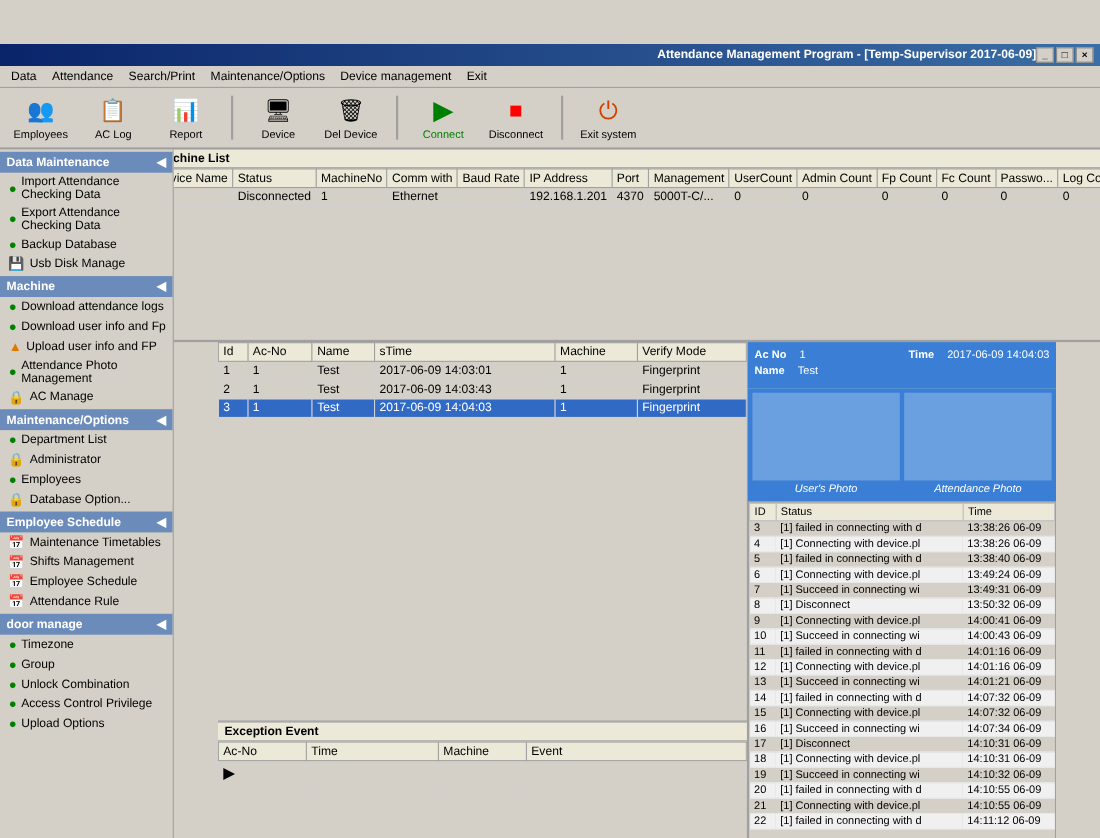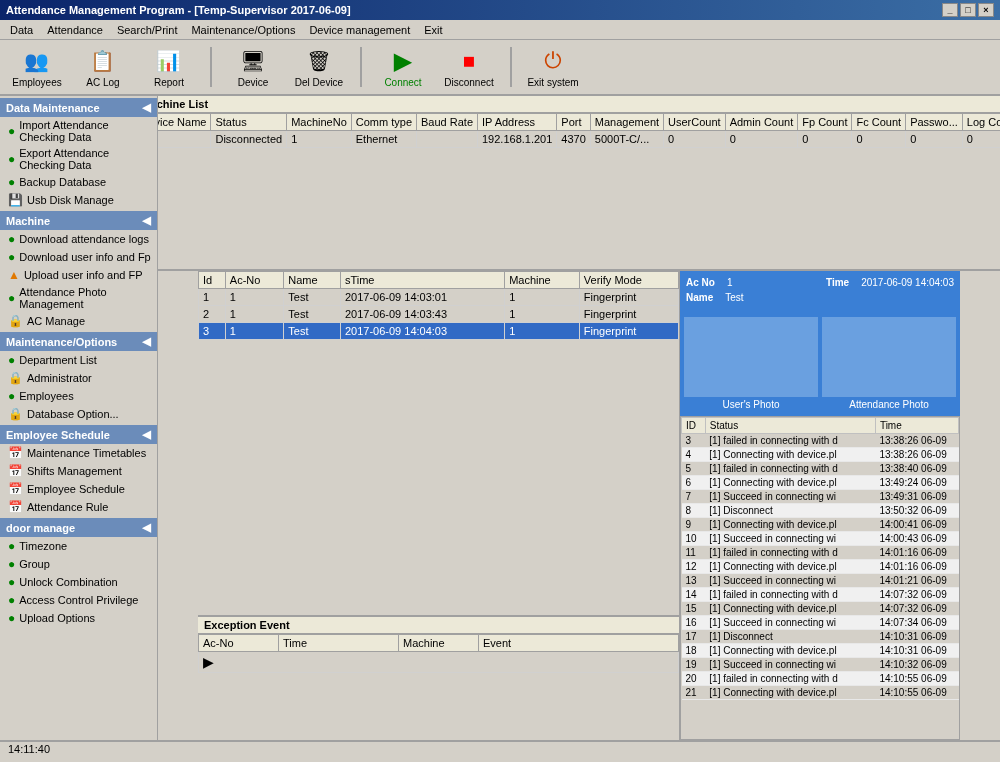--- a/index.html
+++ b/index.html
@@ -8,21 +8,22 @@
     
     .title-bar {
       background: linear-gradient(to right, #0a246a, #3b6ea5);
       color: white;
       height: 20px;
       display: flex;
       align-items: center;
       padding: 0 6px;
       font-size: 11px;
       font-weight: bold;
-      justify-content: space-between;
+      justify-content: flex-end;
+      margin-top: 40px;
     }
     .title-bar-buttons { display: flex; gap: 2px; }
     .title-bar-btn {
       width: 16px; height: 14px;
       background: #d4d0c8;
       border: 1px solid #888;
       font-size: 9px;
       display: flex; align-items: center; justify-content: center;
       cursor: pointer; color: #000;
     }
@@ -204,20 +205,21 @@
       flex: 1;
       background: #6aa0e0;
       height: 80px;
     }
     .photo-label {
       background: #3a7fd5;
       color: white;
       font-size: 10px;
       text-align: center;
       padding: 2px;
+      font-style: italic;
     }
     .photo-container { flex: 1; }
     
     
     .log-table-wrapper {
       flex: 1;
       overflow-y: auto;
       border: 1px solid #a0a0a0;
     }
     .log-table {
@@ -439,21 +441,21 @@
 
     <div class="machine-list-panel">
       <div class="panel-title">Machine List</div>
       <div class="table-wrapper">
         <table class="data-table">
           <thead>
             <tr>
               <th>Device Name</th>
               <th>Status</th>
               <th>MachineNo</th>
-              <th>Comm type</th>
+              <th>Comm with</th>
               <th>Baud Rate</th>
               <th>IP Address</th>
               <th>Port</th>
               <th>Management</th>
               <th>UserCount</th>
               <th>Admin Count</th>
               <th>Fp Count</th>
               <th>Fc Count</th>
               <th>Passwo...</th>
               <th>Log Count</th>
@@ -678,20 +680,25 @@
                 <tr>
                   <td>20</td>
                   <td>[1] failed in connecting with d</td>
                   <td>14:10:55 06-09</td>
                 </tr>
                 <tr>
                   <td>21</td>
                   <td>[1] Connecting with device.pl</td>
                   <td>14:10:55 06-09</td>
                 </tr>
+                <tr>
+                  <td>22</td>
+                  <td>[1] failed in connecting with d</td>
+                  <td>14:11:12 06-09</td>
+                </tr>
               </tbody>
           </table>
         </div>
       </div>
     </div>
   </div>
 </div>
 
 <div class="status-bar">
   <span>14:11:40</span>

